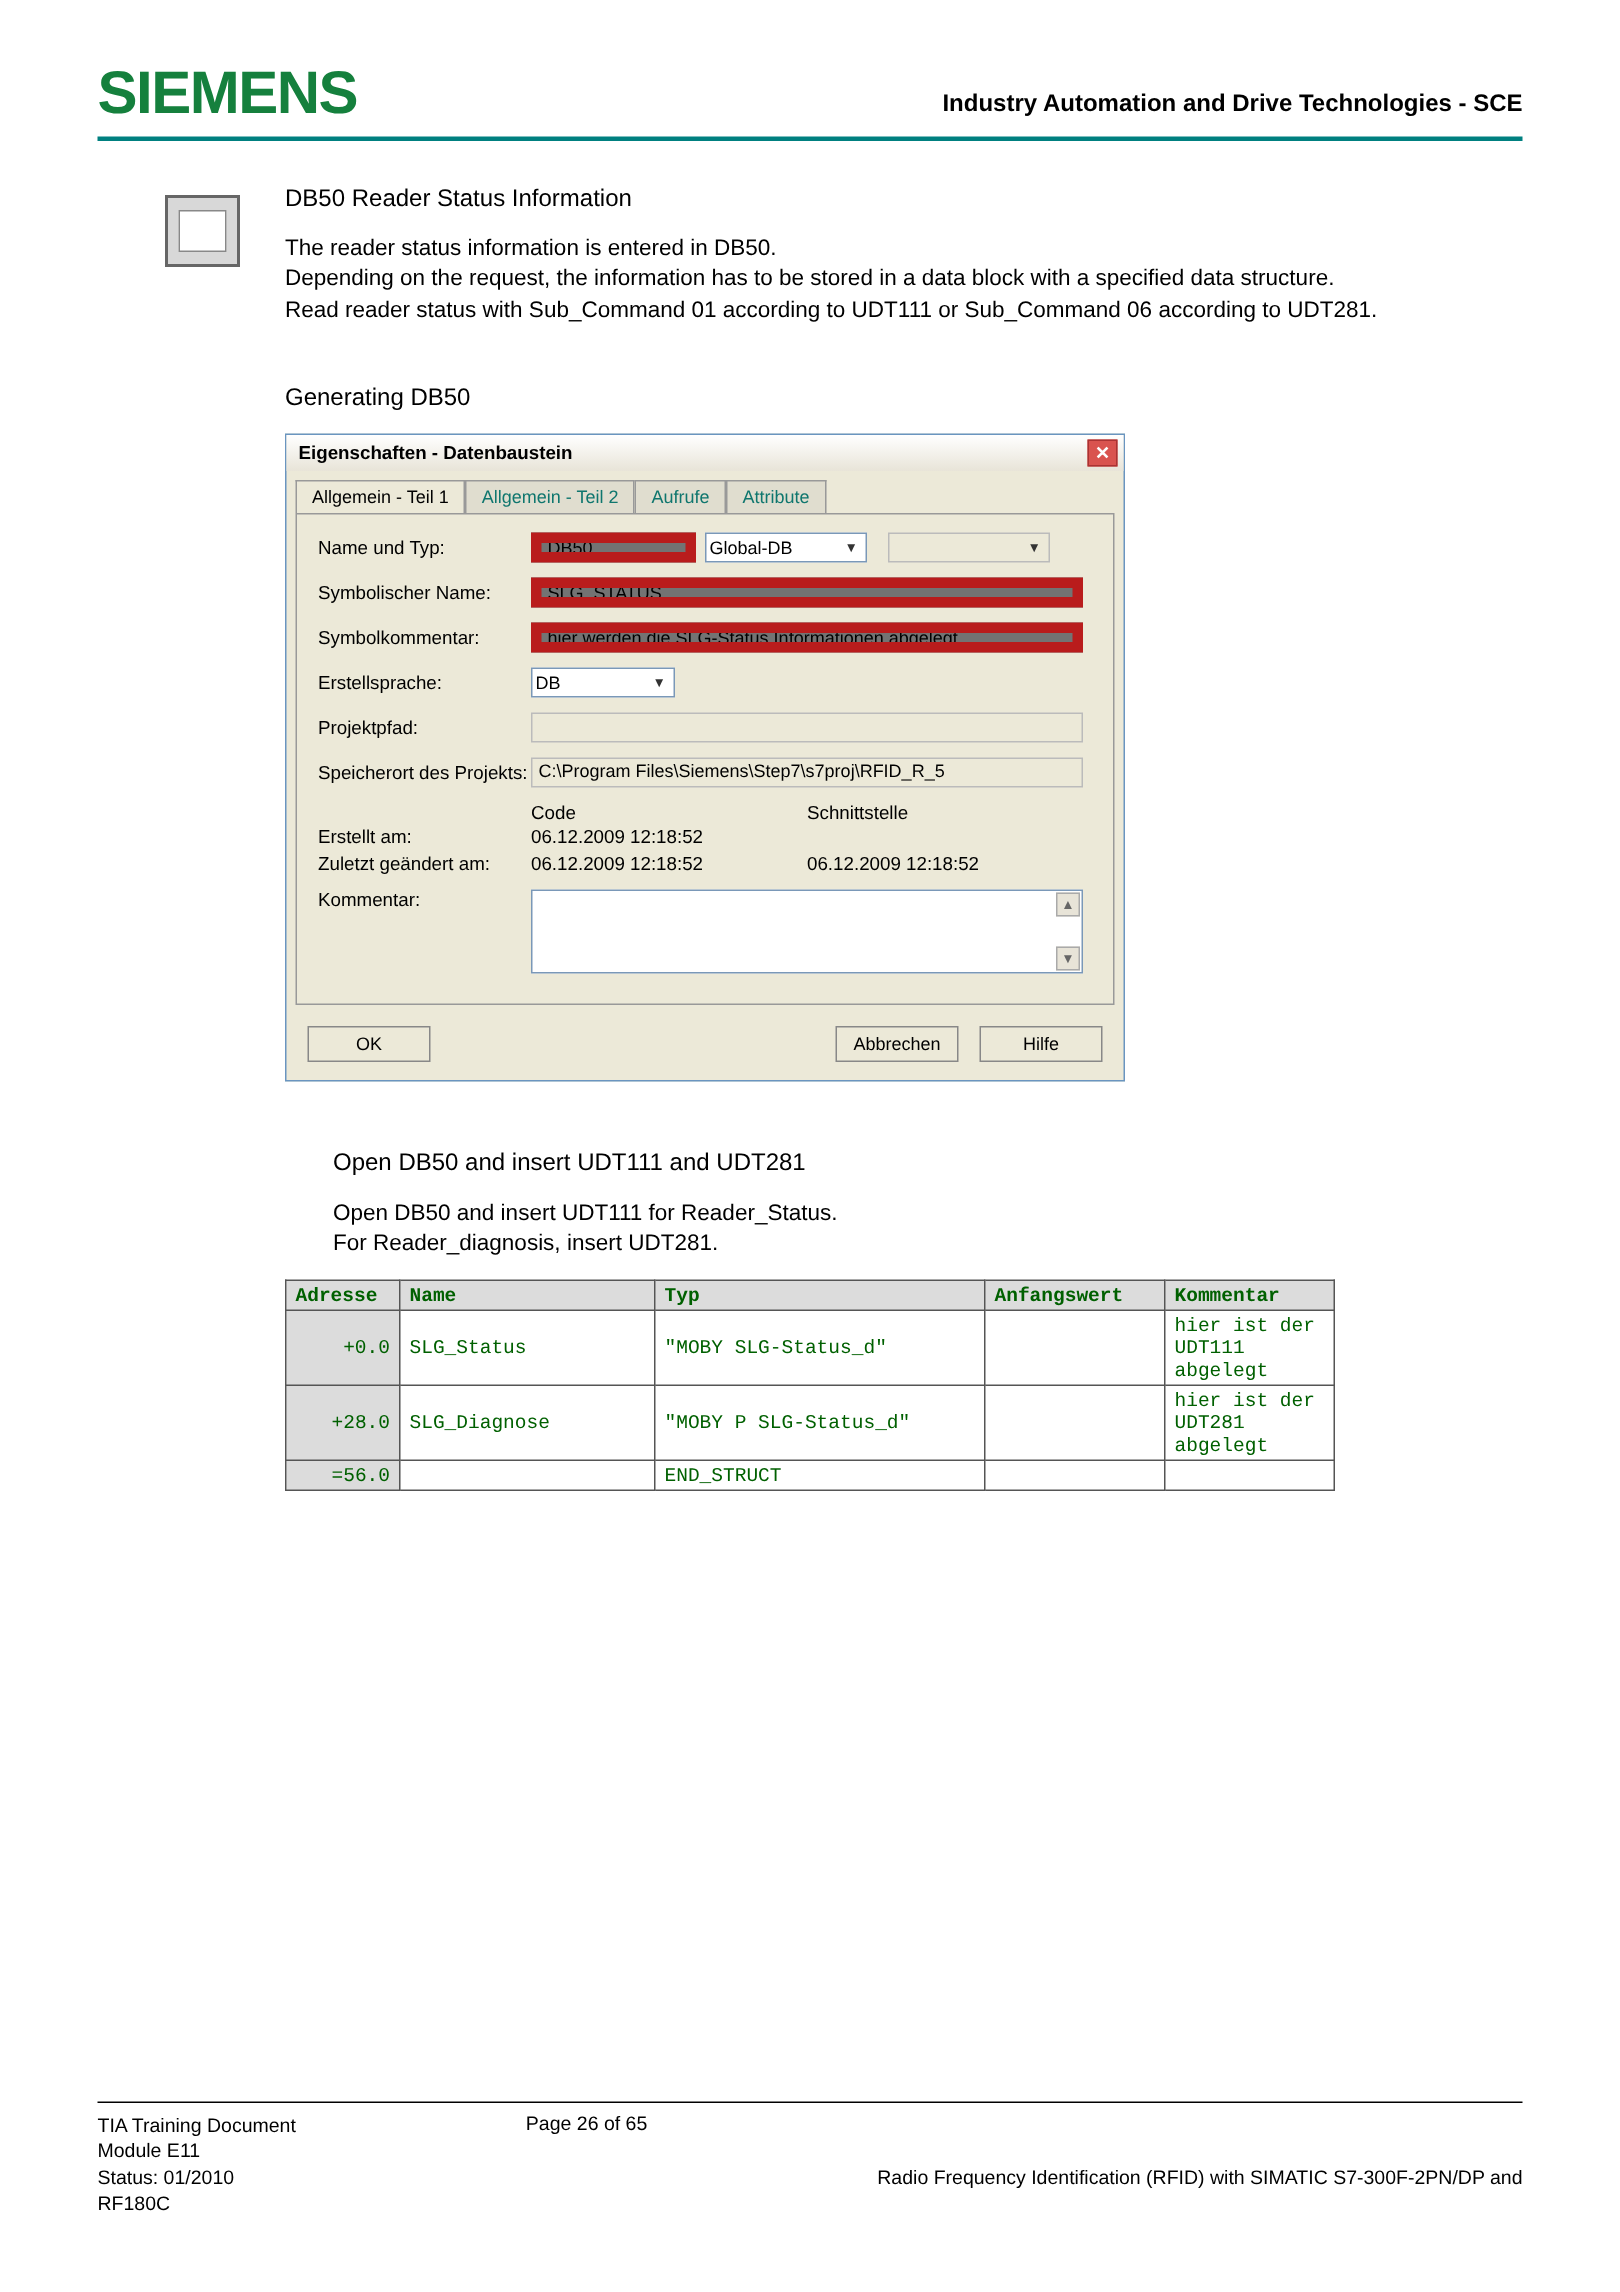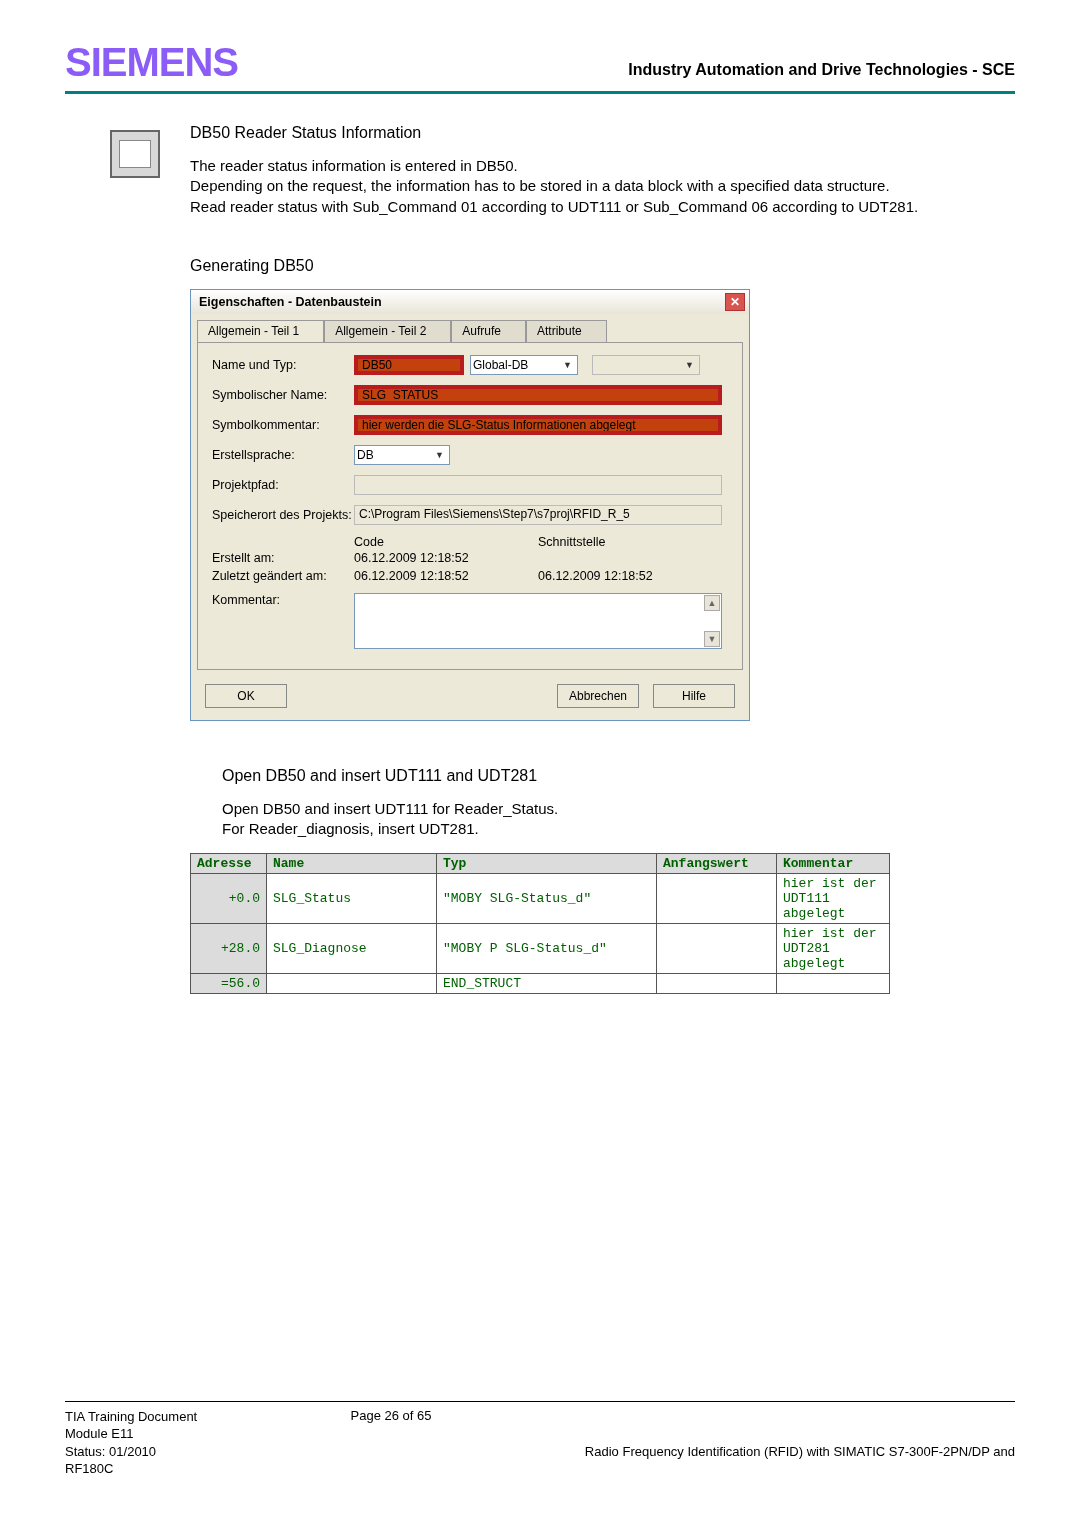--- a/index.html
+++ b/index.html
@@ -15,21 +15,21 @@
     display: flex;
     align-items: flex-end;
     justify-content: space-between;
     padding: 40px 65px 0 65px;
   }
   .brand {
     font-family: Arial, sans-serif;
     font-weight: 900;
     font-size: 40px;
     letter-spacing: -1px;
-    color: #8b5cf6;
+    color: #15803d;
   }
   .header-right {
     font-weight: 700;
     font-size: 16px;
     color: #000;
     padding-bottom: 6px;
   }
   .header-rule {
     margin: 6px 65px 0 65px;
     border: none;
@@ -87,39 +87,39 @@
     width:20px; height:18px; background:#d9534f; color:#fff;
     display:flex;align-items:center;justify-content:center;
     font-weight:700; font-size:12px; border:1px solid #a33;
   }
   .tabs {
     display:flex;
     padding: 6px 6px 0 6px;
     gap:0;
   }
   .tab {
-    padding: 3px 24px 4px 10px;
+    padding: 3px 10px 4px 10px;
     border:1px solid #999;
     border-bottom:none;
     background:#ece9d8;
     font-size:12px;
     position:relative;
   }
-  .tab.inactive { background:#e0ddcf; color:#000000; }
+  .tab.inactive { background:#e0ddcf; color:#0f766e; }
   .tab-panel {
     border:1px solid #999;
     margin: 0 6px 6px 6px;
     padding: 12px 14px 10px 14px;
     background:#ece9d8;
   }
   .row { display:flex; align-items:center; margin-bottom:10px; }
   .row .label { width: 142px; }
   .txt {
-    height:20px; border:4px solid #b91c1c;
-    background:#c2410c; padding:1px 4px; font-size:12px;
+    height:20px; border:7px solid #b91c1c;
+    background:#737373; padding:1px 4px; font-size:12px;
     font-family: Tahoma, Arial, sans-serif;
   }
   .sel {
     height:20px; border:1px solid #7a98b8;
     background:#fff; padding:0 2px; font-size:12px;
     display:flex; align-items:center; justify-content:space-between;
   }
   .sel .arrow { font-size:9px; color:#333; padding:0 3px; }
   .readonly { background:#ece9d8; border:1px solid #bbb; }
   .comment-box {

